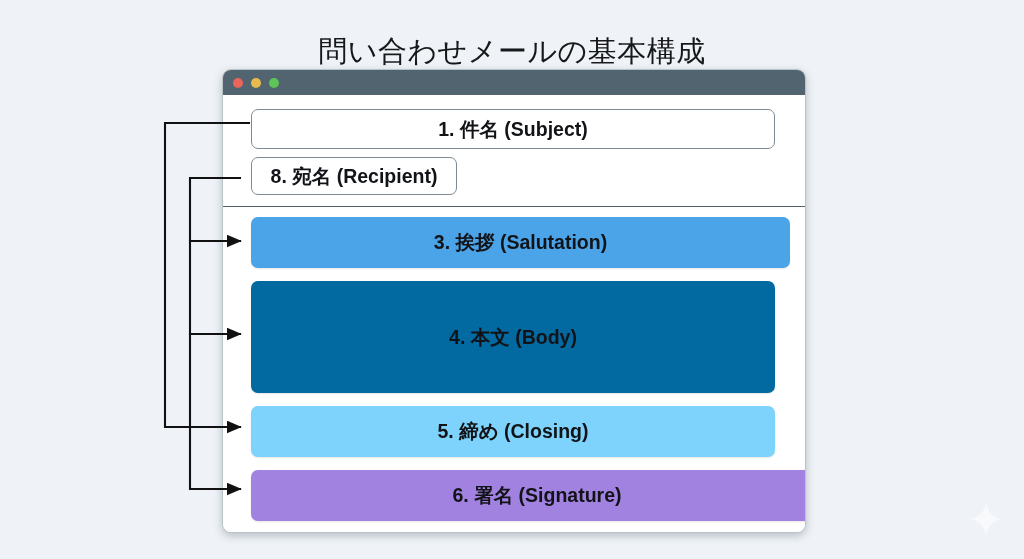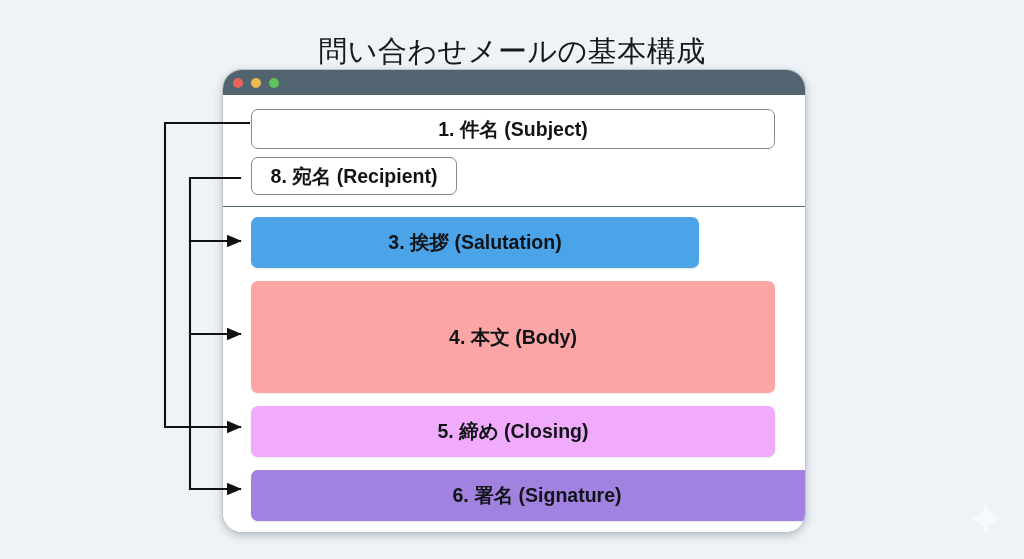--- a/index.html
+++ b/index.html
@@ -40,21 +40,21 @@
   }
 
   
   .window {
     position: absolute;
     left: 222px;
     top: 69px;
     width: 584px;
     height: 464px;
     background: #ffffff;
-    border-radius: 20px;
+    border-radius: 9px;
     box-shadow: 0 3px 9px rgba(40,55,70,0.28);
     border: 1px solid #b9c3cc;
     box-sizing: border-box;
     overflow: hidden;
   }
   .titlebar {
     position: absolute;
     left: 0;
     top: 0;
     width: 100%;
@@ -115,21 +115,21 @@
   }
 
   .field.filled {
     border: none;
     box-shadow: 0 1px 2px rgba(0,0,0,0.10);
   }
 
   
   #field-subject   { left: 28px;  top: 14px;  width: 524px; height: 40px; }
   #field-recipient { left: 28px;  top: 62px;  width: 206px; height: 38px; }
-  #field-salutation{ left: 28px;  top: 122px; width: 448px; height: 51px; }
+  #field-salutation{ left: 28px;  top: 122px; width: 539px; height: 51px; }
   #field-body      { left: 28px;  top: 186px; width: 524px; height: 112px; }
   #field-closing   { left: 28px;  top: 311px; width: 524px; height: 51px; }
   #field-signature { left: 28px;  top: 375px; width: 572px; height: 51px; }
 
   
   #connectors {
     position: absolute;
     left: 0;
     top: 0;
     width: 1024px;
@@ -165,23 +165,23 @@
     <div class="window-body">
 
       <div class="field outline" id="field-subject" style="background: rgb(255, 255, 255); border-color: rgb(124, 139, 149);">1. 件名 (Subject)</div>
 
       <div class="field outline" id="field-recipient" style="background: rgb(255, 255, 255); border-color: rgb(124, 139, 149);">8. 宛名 (Recipient)</div>
 
       <div class="divider"></div>
 
       <div class="field filled" id="field-salutation" style="background: rgb(75, 163, 232);">3. 挨拶 (Salutation)</div>
 
-      <div class="field filled" id="field-body" style="background: #fca5a5;">4. 本文 (Body)</div>
-
-      <div class="field filled" id="field-closing" style="background: #f0abfc;">5. 締め (Closing)</div>
+      <div class="field filled" id="field-body" style="background: #0369a1;">4. 本文 (Body)</div>
+
+      <div class="field filled" id="field-closing" style="background: #7dd3fc;">5. 締め (Closing)</div>
 
       <div class="field filled" id="field-signature" style="background: rgb(161, 130, 224);">6. 署名 (Signature)</div>
 
     </div>
   </div>
 
   <svg id="connectors" viewBox="0 0 1024 559" width="1024" height="559">
     <defs>
       <marker id="arrowhead" markerWidth="7" markerHeight="7" refX="6.2" refY="3" orient="auto" markerUnits="strokeWidth">
         <path d="M0,0 L7,3 L0,6 z" fill="#111111"></path>

